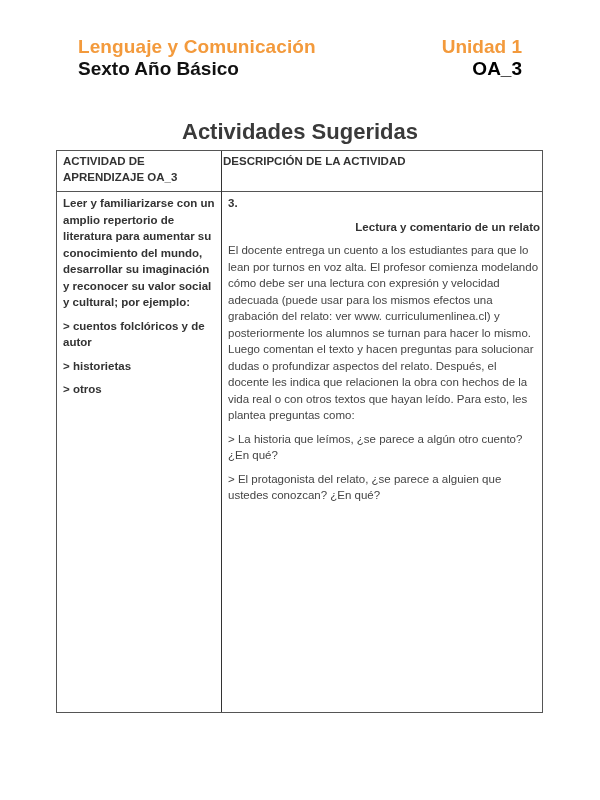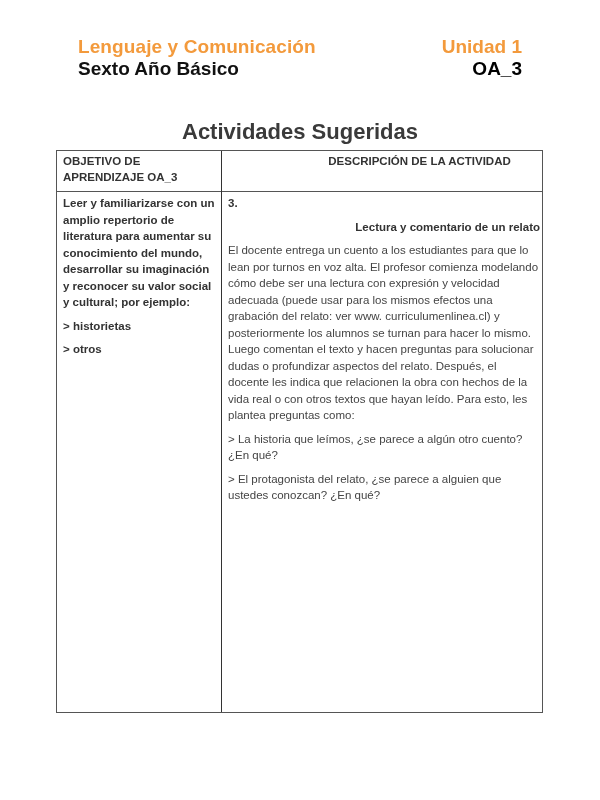--- a/index.html
+++ b/index.html
@@ -103,26 +103,25 @@
       font-size: 11.5px;
       font-weight: bold;
       color: #333333;
       line-height: 16px;
     }
     .th-right {
       position: absolute;
       left: 166px;
       top: 2px;
       width: 327px;
-      text-align: center;
+      text-align: left;
       font-size: 11.5px;
       font-weight: bold;
       color: #333333;
       line-height: 16px;
-      padding-left: 33px;
     }
     .cell-left {
       position: absolute;
       left: 6px;
       top: 44px;
       width: 152px;
       font-size: 11.5px;
       font-weight: bold;
       color: #333333;
       line-height: 16.5px;
@@ -163,27 +162,28 @@
   <div class="header-right">
     <div class="unit">Unidad 1</div>
     <div class="oa">OA_3</div>
   </div>
 </div>
 
 <div class="section-title">Actividades Sugeridas</div>
 
 <div class="table">
   <div class="row-head">
-    <div class="th-left">OBJETIVO DE APRENDIZAJE OA_3</div>
+    <div class="th-left">ACTIVIDAD DE APRENDIZAJE OA_3</div>
     <div class="th-right">DESCRIPCIÓN DE LA ACTIVIDAD</div>
   </div>
   <div class="col-divider"></div>
 
   <div class="cell-left">
     <p>Leer y familiarizarse con un amplio repertorio de literatura para aumentar su conocimiento del mundo, desarrollar su imaginación y reconocer su valor social y cultural; por ejemplo:</p>
+    <p>&gt; cuentos folclóricos y de autor</p>
     <p>&gt; historietas</p>
     <p>&gt; otros</p>
   </div>
 
   <div class="cell-right">
     <p class="activity-number">3.</p>
     <p class="activity-title">Lectura y comentario de un relato</p>
     <p>El docente entrega un cuento a los estudiantes para que lo lean por turnos en voz alta. El profesor comienza modelando cómo debe ser una lectura con expresión y velocidad adecuada (puede usar para los mismos efectos una grabación del relato: ver www. curriculumenlinea.cl) y posteriormente los alumnos se turnan para hacer lo mismo. Luego comentan el texto y hacen preguntas para solucionar dudas o profundizar aspectos del relato. Después, el docente les indica que relacionen la obra con hechos de la vida real o con otros textos que hayan leído. Para esto, les plantea preguntas como:</p>
     <p>&gt; La historia que leímos, ¿se parece a algún otro cuento? ¿En qué?</p>
     <p>&gt; El protagonista del relato, ¿se parece a alguien que ustedes conozcan? ¿En qué?</p>

